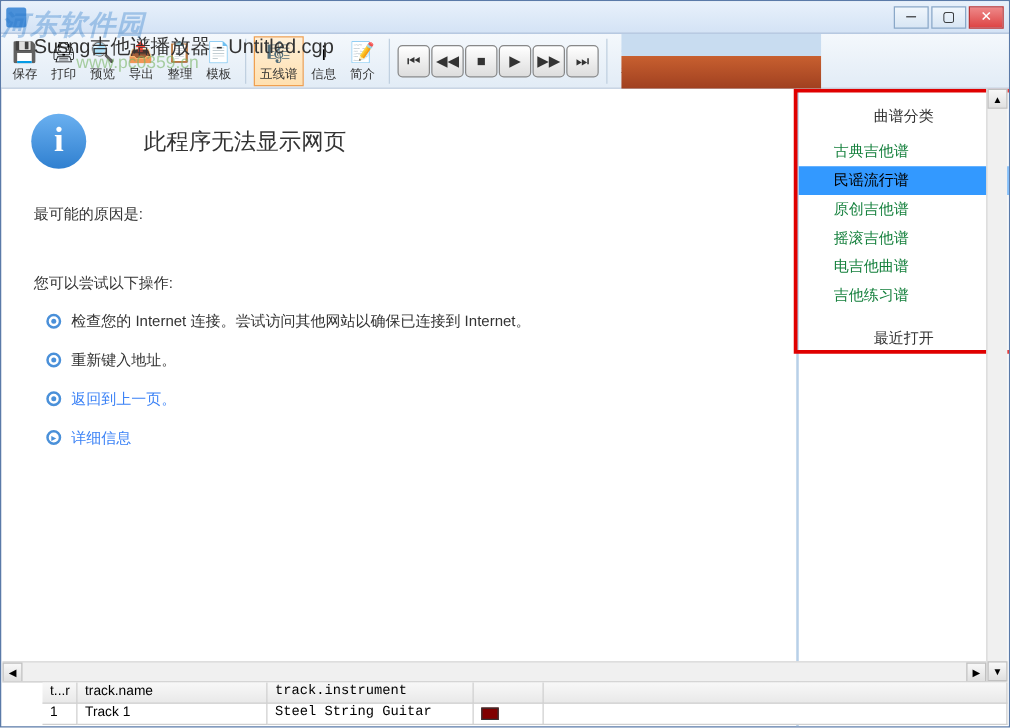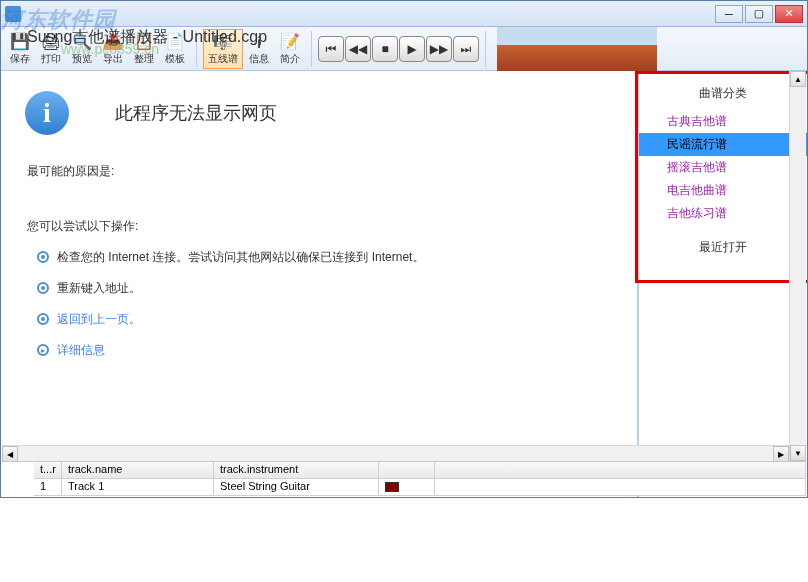--- a/index.html
+++ b/index.html
@@ -1,18 +1,18 @@
 <!DOCTYPE html>
 <html><head>
 <meta charset="utf-8">
 <style>
 * { margin: 0; padding: 0; box-sizing: border-box; font-family: "Microsoft YaHei", "SimSun", Arial, sans-serif; }
 body { background: #fff; width: 808px; height: 582px; overflow: hidden; position: relative; }
 
-.window { width: 808px; height: 498px; border: 1px solid #5a7aa8; display: flex; flex-direction: column; background: #fff; position: relative; }
+.window { width: 808px; height: 582px; border: 1px solid #5a7aa8; display: flex; flex-direction: column; background: #fff; position: relative; }
 
 .titlebar { height: 26px; background: linear-gradient(#e8f1fb, #d4e3f5); display: flex; align-items: center; padding: 0 4px; border-bottom: 1px solid #a0b8d8; position: relative; }
 .title-icon { width: 16px; height: 16px; background: #4a90d9; border-radius: 2px; margin-right: 6px; }
 .title-text { font-size: 16px; color: #333; flex: 1; margin-top: 48px; }
 .win-controls { display: flex; gap: 2px; }
 .win-btn { width: 28px; height: 18px; border: 1px solid #8aa8c8; background: linear-gradient(#f0f6fc, #d8e6f4); font-size: 11px; display: flex; align-items: center; justify-content: center; cursor: pointer; }
 .win-btn.close { background: linear-gradient(#e88, #d44); color: #fff; border-color: #b33; }
 
 .toolbar { height: 44px; background: linear-gradient(#f4f8fc, #e2ecf6); border-bottom: 1px solid #b8c8dc; display: flex; align-items: center; padding: 2px 4px; gap: 2px; }
 .tb-group { display: flex; gap: 1px; align-items: center; }
@@ -40,34 +40,34 @@
 .action-list li { position: relative; padding-left: 20px; margin: 14px 0; font-size: 12px; }
 .act-bullet { position: absolute; left: 0; top: 2px; width: 12px; height: 12px; border-radius: 50%; border: 2px solid #4a90d9; display: flex; align-items: center; justify-content: center; }
 .act-bullet::after { content: ""; width: 4px; height: 4px; background: #4a90d9; border-radius: 50%; }
 .act-bullet.arrow::after { content: "▸"; background: none; width: auto; height: auto; font-size: 8px; color: #4a90d9; }
 .link { color: #3b82f6; cursor: pointer; }
 
 .side-pane { width: 170px; border-left: 2px solid #b8d0e8; background: #fff; position: relative; padding: 10px 0; }
 .red-box { position: absolute; top: 0; left: -4px; right: -4px; height: 212px; border: 3px solid #e00000; pointer-events: none; }
 .cat-header { font-size: 12px; padding: 4px 14px; color: #333; text-align: center; }
 .cat-list { margin-top: 4px; }
-.cat-item { font-size: 12px; padding: 3px 0 3px 28px; cursor: pointer; color: #a21caf; }
+.cat-item { font-size: 12px; padding: 3px 0 3px 28px; cursor: pointer; color: #15803d; }
 .cat-item.selected { background: #3399ff; color: #000000; }
 
 .scroll-vert { position: absolute; right: 1px; top: 70px; bottom: 36px; width: 17px; background: #f0f0f0; border-left: 1px solid #d8d8d8; }
 .scroll-horiz { position: absolute; left: 1px; right: 18px; bottom: 36px; height: 16px; background: #f0f0f0; border-top: 1px solid #d8d8d8; }
 .scroll-btn { width: 16px; height: 16px; background: linear-gradient(#f8f8f8, #e0e0e0); border: 1px solid #c0c0c0; font-size: 8px; display: flex; align-items: center; justify-content: center; position: absolute; }
 
 .track-table { position: absolute; bottom: 1px; left: 1px; right: 1px; height: 35px; border-top: 1px solid #c8c8c8; font-size: 11px; background: #fff; }
 .tt-row { display: flex; height: 17px; margin-left: 32px; }
 .tt-row.header { background: linear-gradient(#f8f8f8, #e8e8e8); }
 .tt-cell { border-right: 1px solid #d0d0d0; border-bottom: 1px solid #d0d0d0; padding: 1px 6px; overflow: hidden; white-space: nowrap; font-family: Tahoma, sans-serif; }
 .tt-c0 { width: 28px; }
 .tt-c1 { width: 152px; }
-.tt-c2 { width: 165px; }
+.tt-c2 { width: 165px; font-family: Liberation Mono, monospace; }
 .tt-c3 { width: 56px; display: flex; align-items: center; }
 .color-sw { width: 14px; height: 10px; border: 1px solid #333; background: #800000; }
 
 .watermark { position: absolute; top: 4px; left: 0; font-size: 22px; font-weight: bold; color: rgba(40,120,200,0.35); font-style: italic; z-index: 50; letter-spacing: 1px; }
 .watermark2 { position: absolute; top: 40px; left: 60px; font-size: 14px; color: rgba(120,180,100,0.6); z-index: 50; }
 </style>
 </head>
 <body>
 
 <div class="window">
@@ -172,20 +172,21 @@
         <li><span class="act-bullet arrow"></span><span class="link">详细信息</span></li>
       </ul>
     </div>
 
     <div class="side-pane">
       <div class="red-box"></div>
       <div class="cat-header">曲谱分类</div>
       <div class="cat-list">
         <div class="cat-item">古典吉他谱</div>
         <div class="cat-item selected">民谣流行谱</div>
+        <div class="cat-item">原创吉他谱</div>
         <div class="cat-item">摇滚吉他谱</div>
         <div class="cat-item">电吉他曲谱</div>
         <div class="cat-item">吉他练习谱</div>
       </div>
       <div style="height:10px"></div>
       <div class="cat-header">最近打开</div>
     </div>
   </div>
 
   <div class="scroll-vert">

